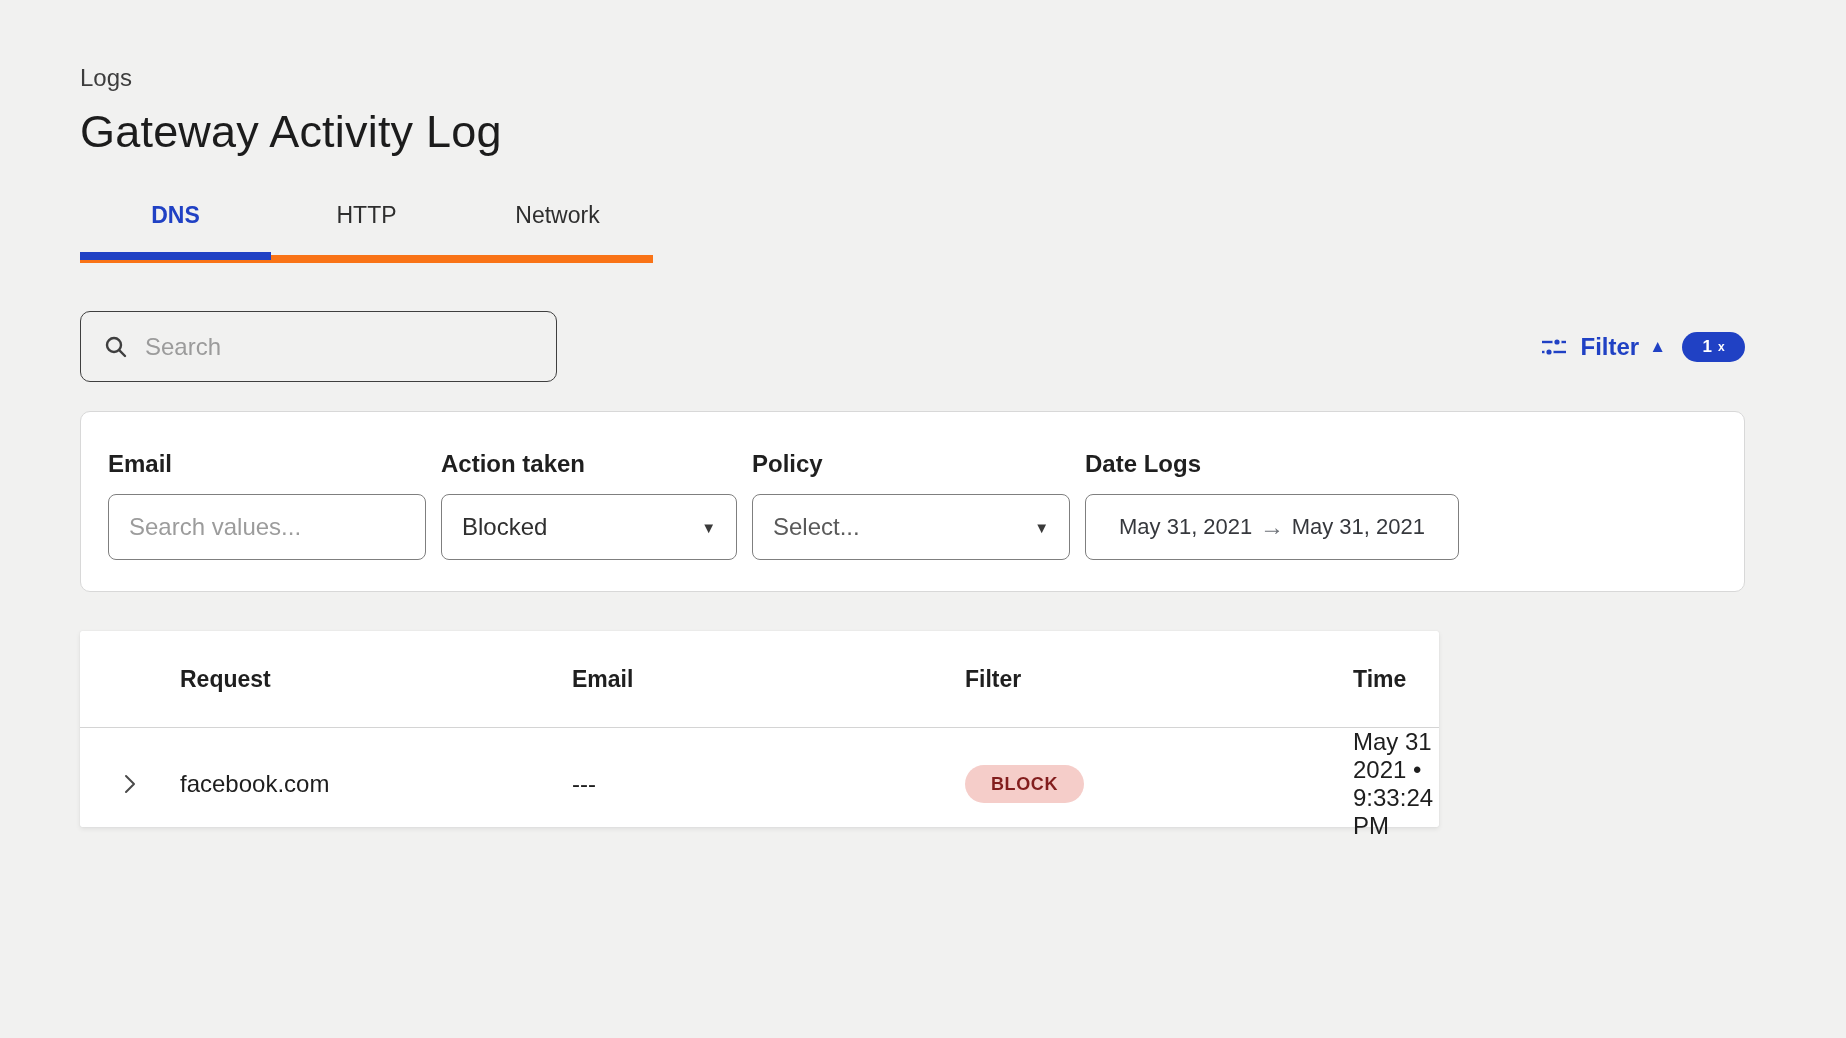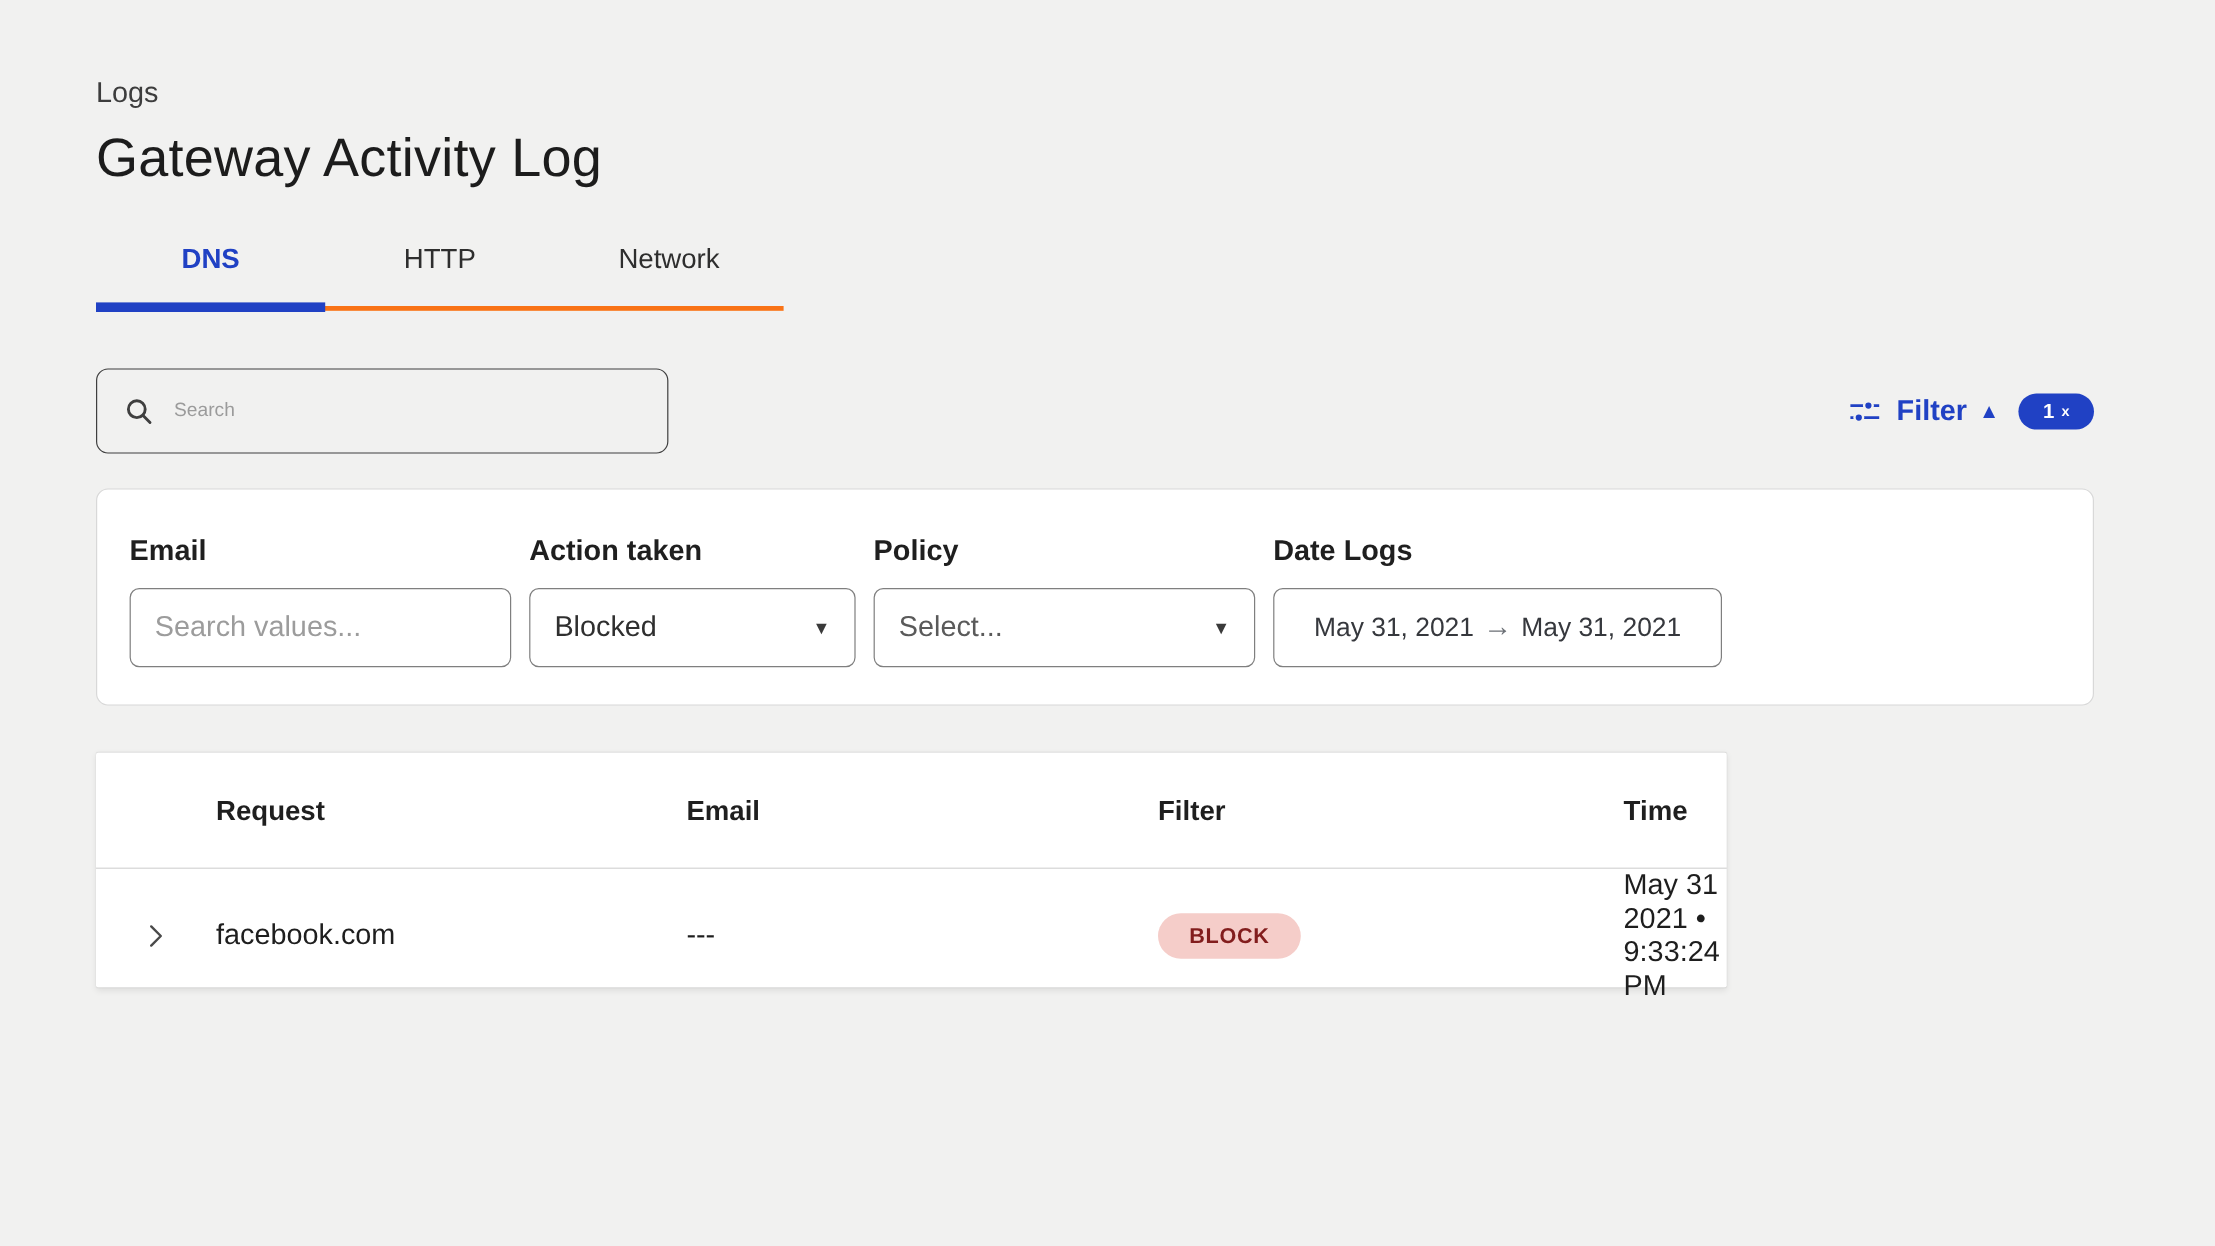--- a/index.html
+++ b/index.html
@@ -16,49 +16,49 @@
     font-family:"Liberation Sans","DejaVu Sans",sans-serif;
     color:var(--ink);
   }
   .content{width:1846px;padding:64px 101px 0 80px;}
 
   
   .breadcrumb{font-size:24px;color:#3d3d3d;}
   .page-title{margin-top:14px;font-size:45px;font-weight:400;color:#1c1c1c;letter-spacing:.2px;}
 
   
-  .tabs{margin-top:44px;width:573px;display:flex;border-bottom:4px solid #f97316;}
+  .tabs{margin-top:44px;width:573px;display:flex;border-bottom:8px solid #f97316;}
   .tab{position:relative;width:191px;text-align:center;padding-bottom:26px;font-size:23px;color:#2e2e2e;cursor:pointer;}
   .tab.active{color:var(--blue);font-weight:700;}
   .tab.active::after{content:"";position:absolute;left:0;bottom:-5px;width:100%;height:8px;background:var(--blue);}
 
   
   .search-row{margin-top:48px;display:flex;align-items:center;justify-content:space-between;}
   .search-box{width:477px;height:71px;border:1.5px solid #3f3f3f;border-radius:10px;background:var(--bg);display:flex;align-items:center;padding:0 22px;}
   .search-box svg{flex:0 0 auto;}
-  .search-box input{border:none;outline:none;background:transparent;font-size:16px;margin-left:16px;width:100%;font-family:inherit;color:#7f1d1d;}
+  .search-box input{border:none;outline:none;background:transparent;font-size:24px;margin-left:16px;width:100%;font-family:inherit;color:#7f1d1d;}
   .search-box input::placeholder{color:#9b9b9b;}
 
   .filter-controls{display:flex;align-items:center;}
   .filter-label{font-size:24px;font-weight:700;color:var(--blue);margin-left:12px;cursor:pointer;}
   .caret-up{font-size:17px;color:var(--blue);margin-left:10px;cursor:pointer;}
   .filter-badge{margin-left:16px;height:30px;min-width:63px;padding:0 14px;border-radius:15px;background:var(--blue);color:#fff;display:flex;align-items:center;justify-content:center;cursor:pointer;}
   .filter-badge .count{font-size:17px;font-weight:700;}
   .filter-badge .clear{font-size:12px;font-weight:700;margin-left:6px;}
 
   
   .filter-panel{margin-top:29px;width:1665px;height:181px;background:#fff;border:1px solid var(--panel-border);border-radius:10px;padding:38px 0 0 27px;display:flex;gap:15px;}
   .fgroup{display:flex;flex-direction:column;}
   .fgroup .flabel{font-size:24px;font-weight:700;color:#1f1f1f;margin-bottom:16px;}
   .field{height:66px;border:1px solid var(--field-border);border-radius:8px;background:#fff;display:flex;align-items:center;font-size:24px;}
   .f-email{width:318px;}
   .f-email input{border:none;outline:none;width:100%;padding:0 20px;font-size:24px;font-family:inherit;background:transparent;color:#222;}
   .f-email input::placeholder{color:#9c9c9c;}
   .f-select{padding:0 20px;justify-content:space-between;cursor:pointer;}
-  .f-action{width:272px;gap:40px;}
+  .f-action{width:296px;gap:40px;}
   .f-policy{width:318px;}
   .sel-value{color:#2f2f2f;}
   .sel-placeholder{color:#5a5a5a;}
   .caret-down{font-size:15px;color:#3a3a3a;}
   .f-date{width:374px;padding:0 33px;justify-content:space-between;cursor:pointer;font-size:22px;color:#36383d;}
   .date-arrow{color:#6d7177;font-size:24px;}
 
   
   .table{margin-top:39px;width:1359px;background:#fff;border-radius:2px;box-shadow:0 2px 5px rgba(0,0,0,.08),0 0 1px rgba(0,0,0,.14);}
   .trow{display:grid;grid-template-columns:100px 392px 393px 388px 1fr;align-items:center;}

